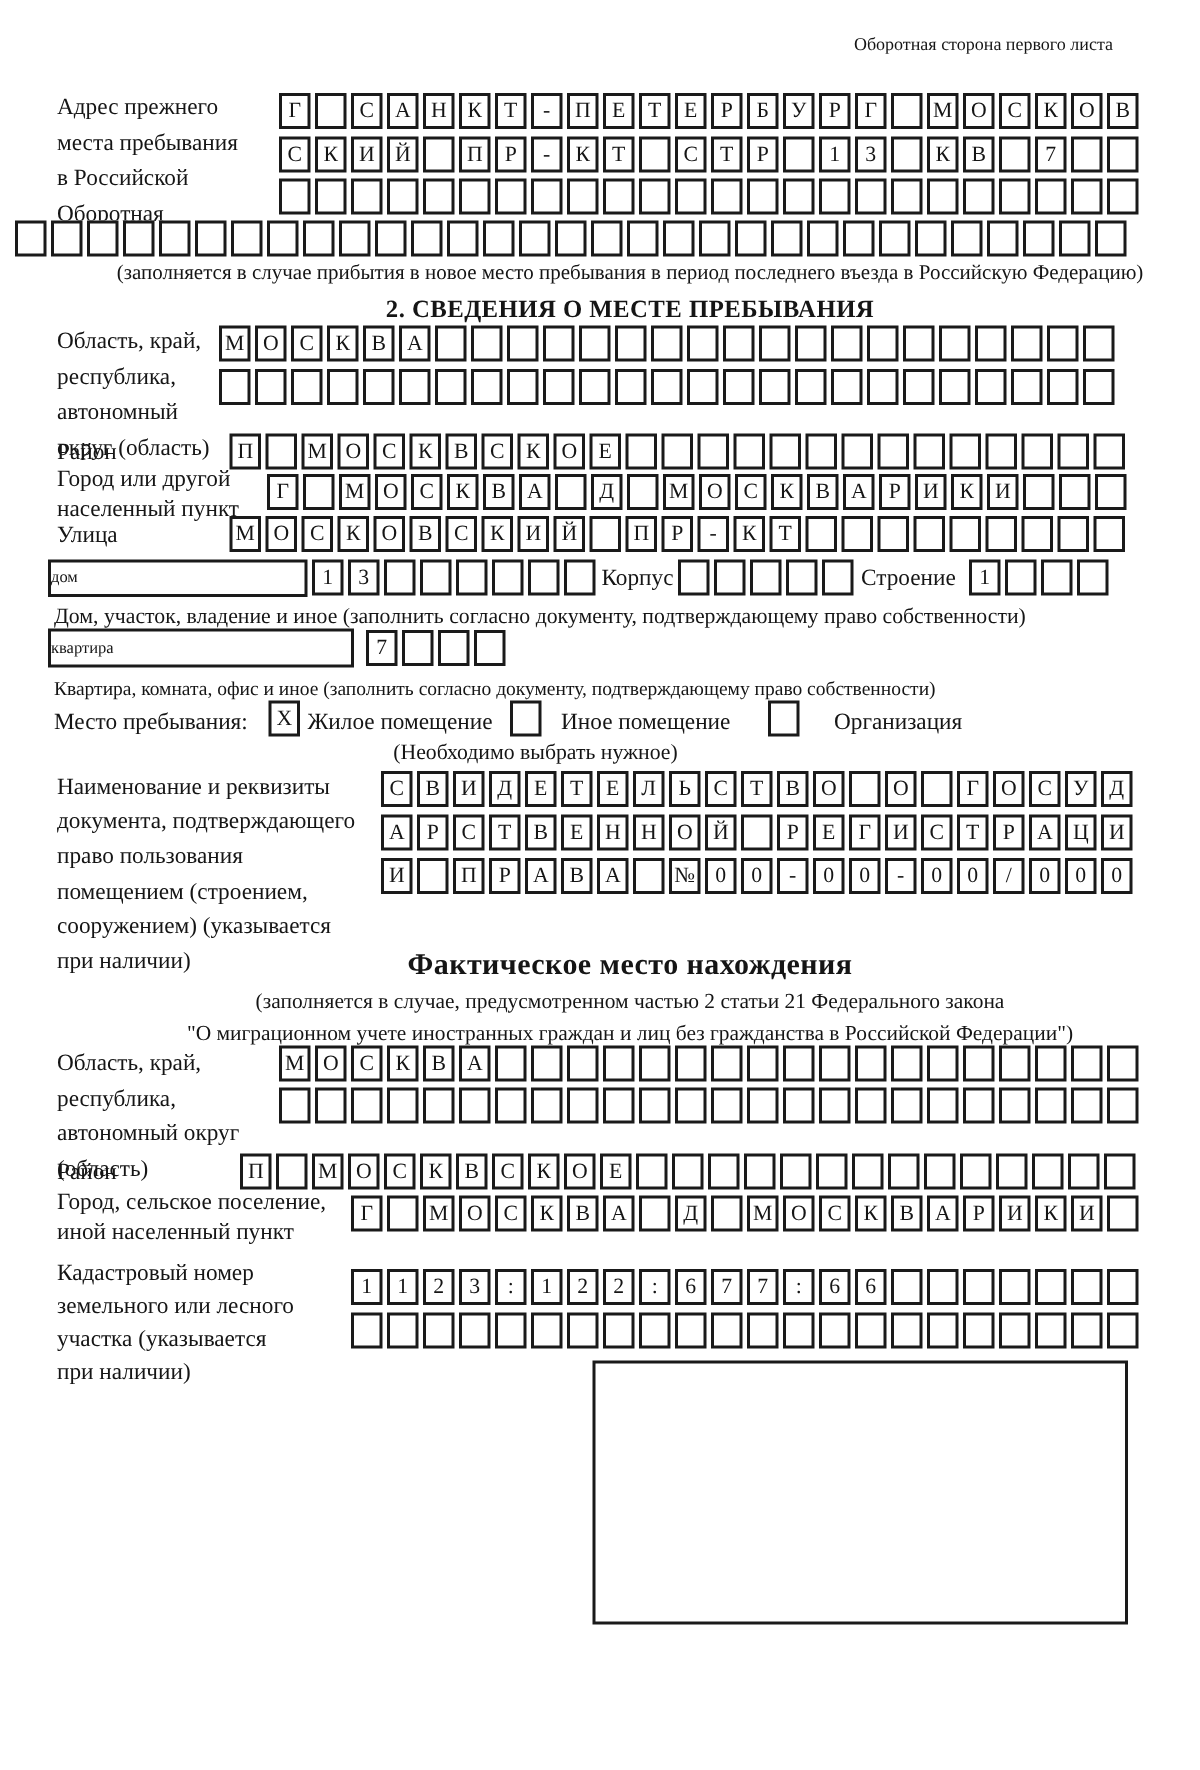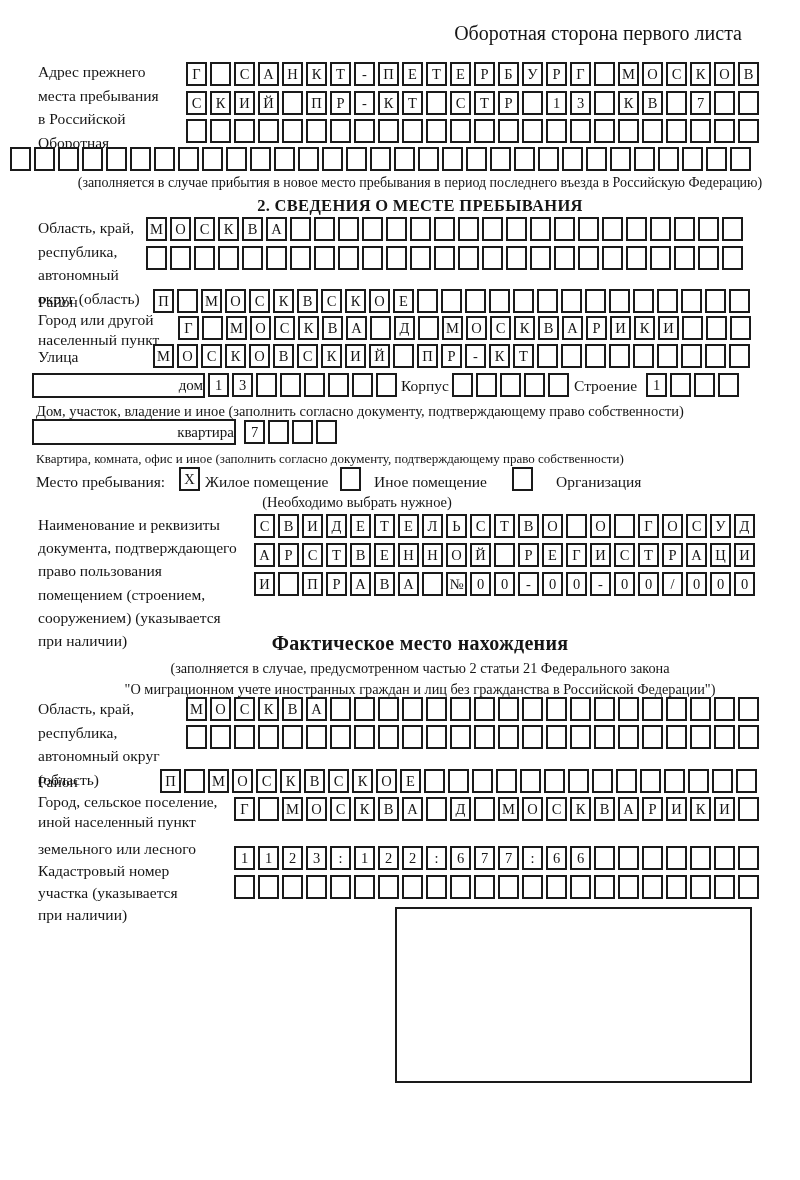--- a/index.html
+++ b/index.html
@@ -19,30 +19,30 @@
   .title { font-size:16.5px; font-weight:bold; letter-spacing:0.3px; }
   .cellrow { position:absolute; display:flex; gap:3px; }
   .cell {
     flex:0 0 21px; width:21px; height:24px;
     border:2px solid #1a1a1a; background:#fff;
     font-size:14.5px; line-height:20px; text-align:center;
     font-family:"Liberation Serif","DejaVu Serif",serif;
   }
   .namedbox {
     position:absolute; height:25px; border:2px solid #1a1a1a;
-    font-size:15px; line-height:21px; text-align:right; background:#fff;
+    font-size:11px; line-height:21px; text-align:left; background:#fff;
   }
   .bigbox { position:absolute; border:2px solid #1a1a1a; background:#fff; }
 </style>
 </head>
 <body>
 
 <div class="abs" style="left:0;top:0;width:800px;height:1180px;">
 
-  <div class="abs right" style="top:22px;right:58px;width:400px;font-size:20px;">Оборотная сторона первого листа</div>
+  <div class="abs right" style="top:22px;right:58px;width:400px;font-size:12px;">Оборотная сторона первого листа</div>
 
   <div class="abs label" style="left:38px;top:60px;width:150px;">
       <div>Адрес прежнего</div>
       <div>места пребывания</div>
       <div>в Российской</div>
       <div>Оборотная</div>
     </div>
   <div class="cellrow" style="left:186px;top:62px;">
       <span class="cell">Г</span>
       <span class="cell"></span>
@@ -549,22 +549,22 @@
       <span class="cell">В</span>
       <span class="cell">А</span>
       <span class="cell">Р</span>
       <span class="cell">И</span>
       <span class="cell">К</span>
       <span class="cell">И</span>
       <span class="cell"></span>
     </div>
 
   <div class="abs label-mid" style="left:38px;top:838px;width:190px;">
+      <div>Кадастровый номер</div>
       <div>земельного или лесного</div>
-      <div>Кадастровый номер</div>
       <div>участка (указывается</div>
       <div>при наличии)</div>
     </div>
   <div class="cellrow" style="left:234px;top:846px;">
       <span class="cell">1</span>
       <span class="cell">1</span>
       <span class="cell">2</span>
       <span class="cell">3</span>
       <span class="cell">:</span>
       <span class="cell">1</span>

